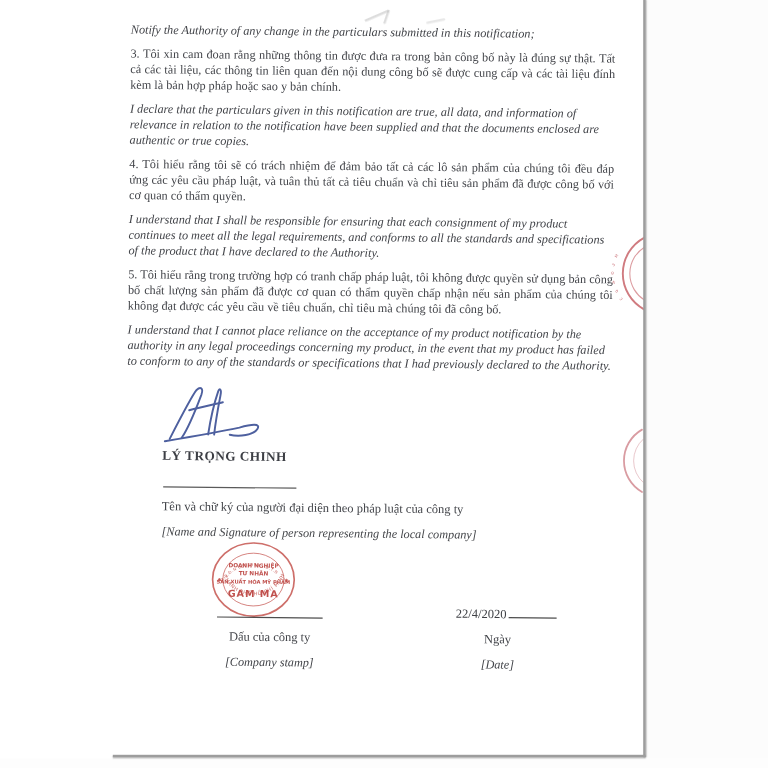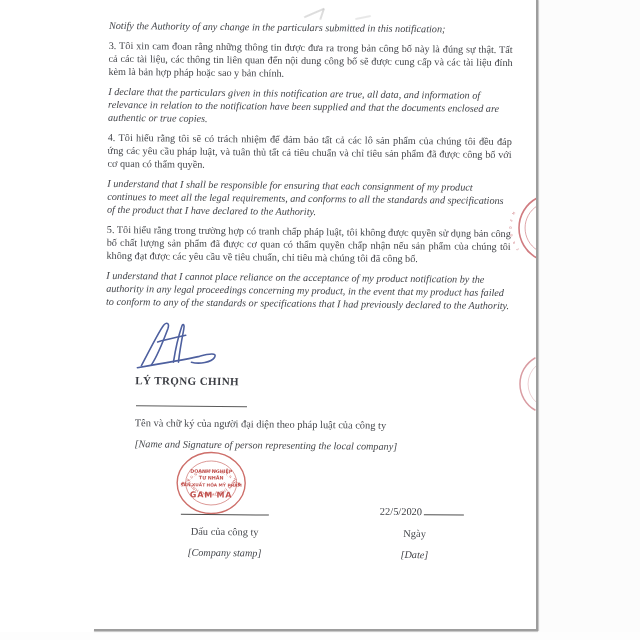--- a/index.html
+++ b/index.html
@@ -109,21 +109,21 @@
         <text x="37" y="29.5" font-size="4.8" font-weight="bold">TƯ NHÂN</text>
         <text x="37" y="36.5" font-size="4.3" font-weight="bold">SẢN XUẤT HÓA MỸ PHẨM</text>
         <text x="37" y="47.5" font-size="8" font-weight="bold" letter-spacing="0.8">GAM MA</text>
       </g>
     </svg>
   </div>
 
   <div class="rule stamp-rule"></div>
 
   <div class="date-row">
-    <span>22/5/2020</span><span class="date-underline"></span>
+    <span>22/4/2020</span><span class="date-underline"></span>
   </div>
 
   <div class="footer-left">
     <div class="cap1">Dấu của công ty</div>
     <div class="cap2">[Company stamp]</div>
   </div>
 
   <div class="footer-right">
     <div class="cap1">Ngày</div>
     <div class="cap2">[Date]</div>

